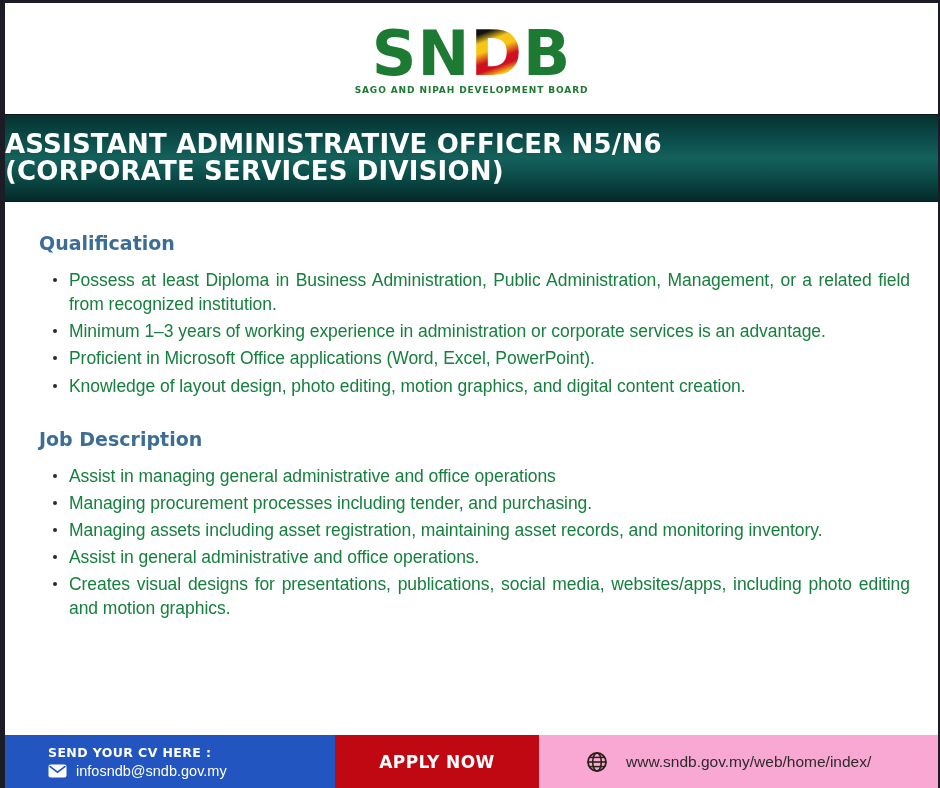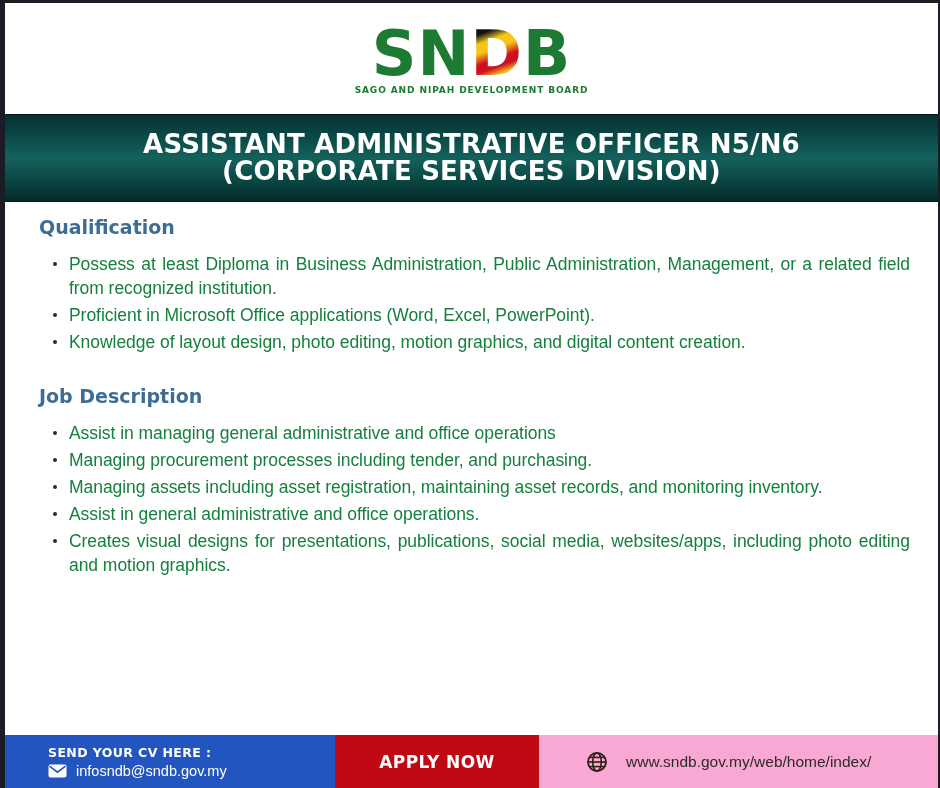--- a/index.html
+++ b/index.html
@@ -59,39 +59,39 @@
   }
 
   
   .title-banner {
     height: 86px;
     background: linear-gradient(180deg,
         #05312f 0%, #0a4a48 26%,
         #14615c 50%, #0a4744 76%, #04292a 100%);
     display: flex;
     flex-direction: column;
-    align-items: center;
+    align-items: flex-start;
     justify-content: center;
     border-top: 1px solid #0c1a1c;
     border-bottom: 1px solid #0c1a1c;
   }
   .title-line {
     color: #ffffff;
     font-family: "DejaVu Sans", sans-serif;
     font-weight: bold;
     font-size: 26px;
     letter-spacing: 0.2px;
     line-height: 1.02;
     text-align: center;
     white-space: nowrap;
   }
 
   
   .body-area {
-    padding: 14px 28px 0 34px;
+    padding: 30px 28px 0 34px;
   }
   .section-heading {
     color: #3c6d95;
     font-family: "DejaVu Sans", sans-serif;
     font-weight: bold;
     font-size: 19px;
     margin: 0 0 14px 0;
   }
   .section-heading.second { margin-top: 30px; }
 
@@ -198,20 +198,21 @@
   <div class="title-banner">
     <div class="title-line">ASSISTANT ADMINISTRATIVE OFFICER N5/N6</div>
     <div class="title-line">(CORPORATE SERVICES DIVISION)</div>
   </div>
 
   <div class="body-area">
 
     <div class="section-heading">Qualification</div>
     <ul class="bullets">
       <li>Possess at least Diploma in Business Administration, Public Administration, Management, or a related field from recognized institution.</li>
+      <li>Minimum 1–3 years of working experience in administration or corporate services is an advantage.</li>
       <li>Proficient in Microsoft Office applications (Word, Excel, PowerPoint).</li>
       <li>Knowledge of layout design, photo editing, motion graphics, and digital content creation.</li>
     </ul>
 
     <div class="section-heading second">Job Description</div>
     <ul class="bullets">
       <li>Assist in managing general administrative and office operations</li>
       <li>Managing procurement processes including tender, and purchasing.</li>
       <li>Managing assets including asset registration, maintaining asset records, and monitoring inventory.</li>
       <li>Assist in  general administrative and office operations.</li>

